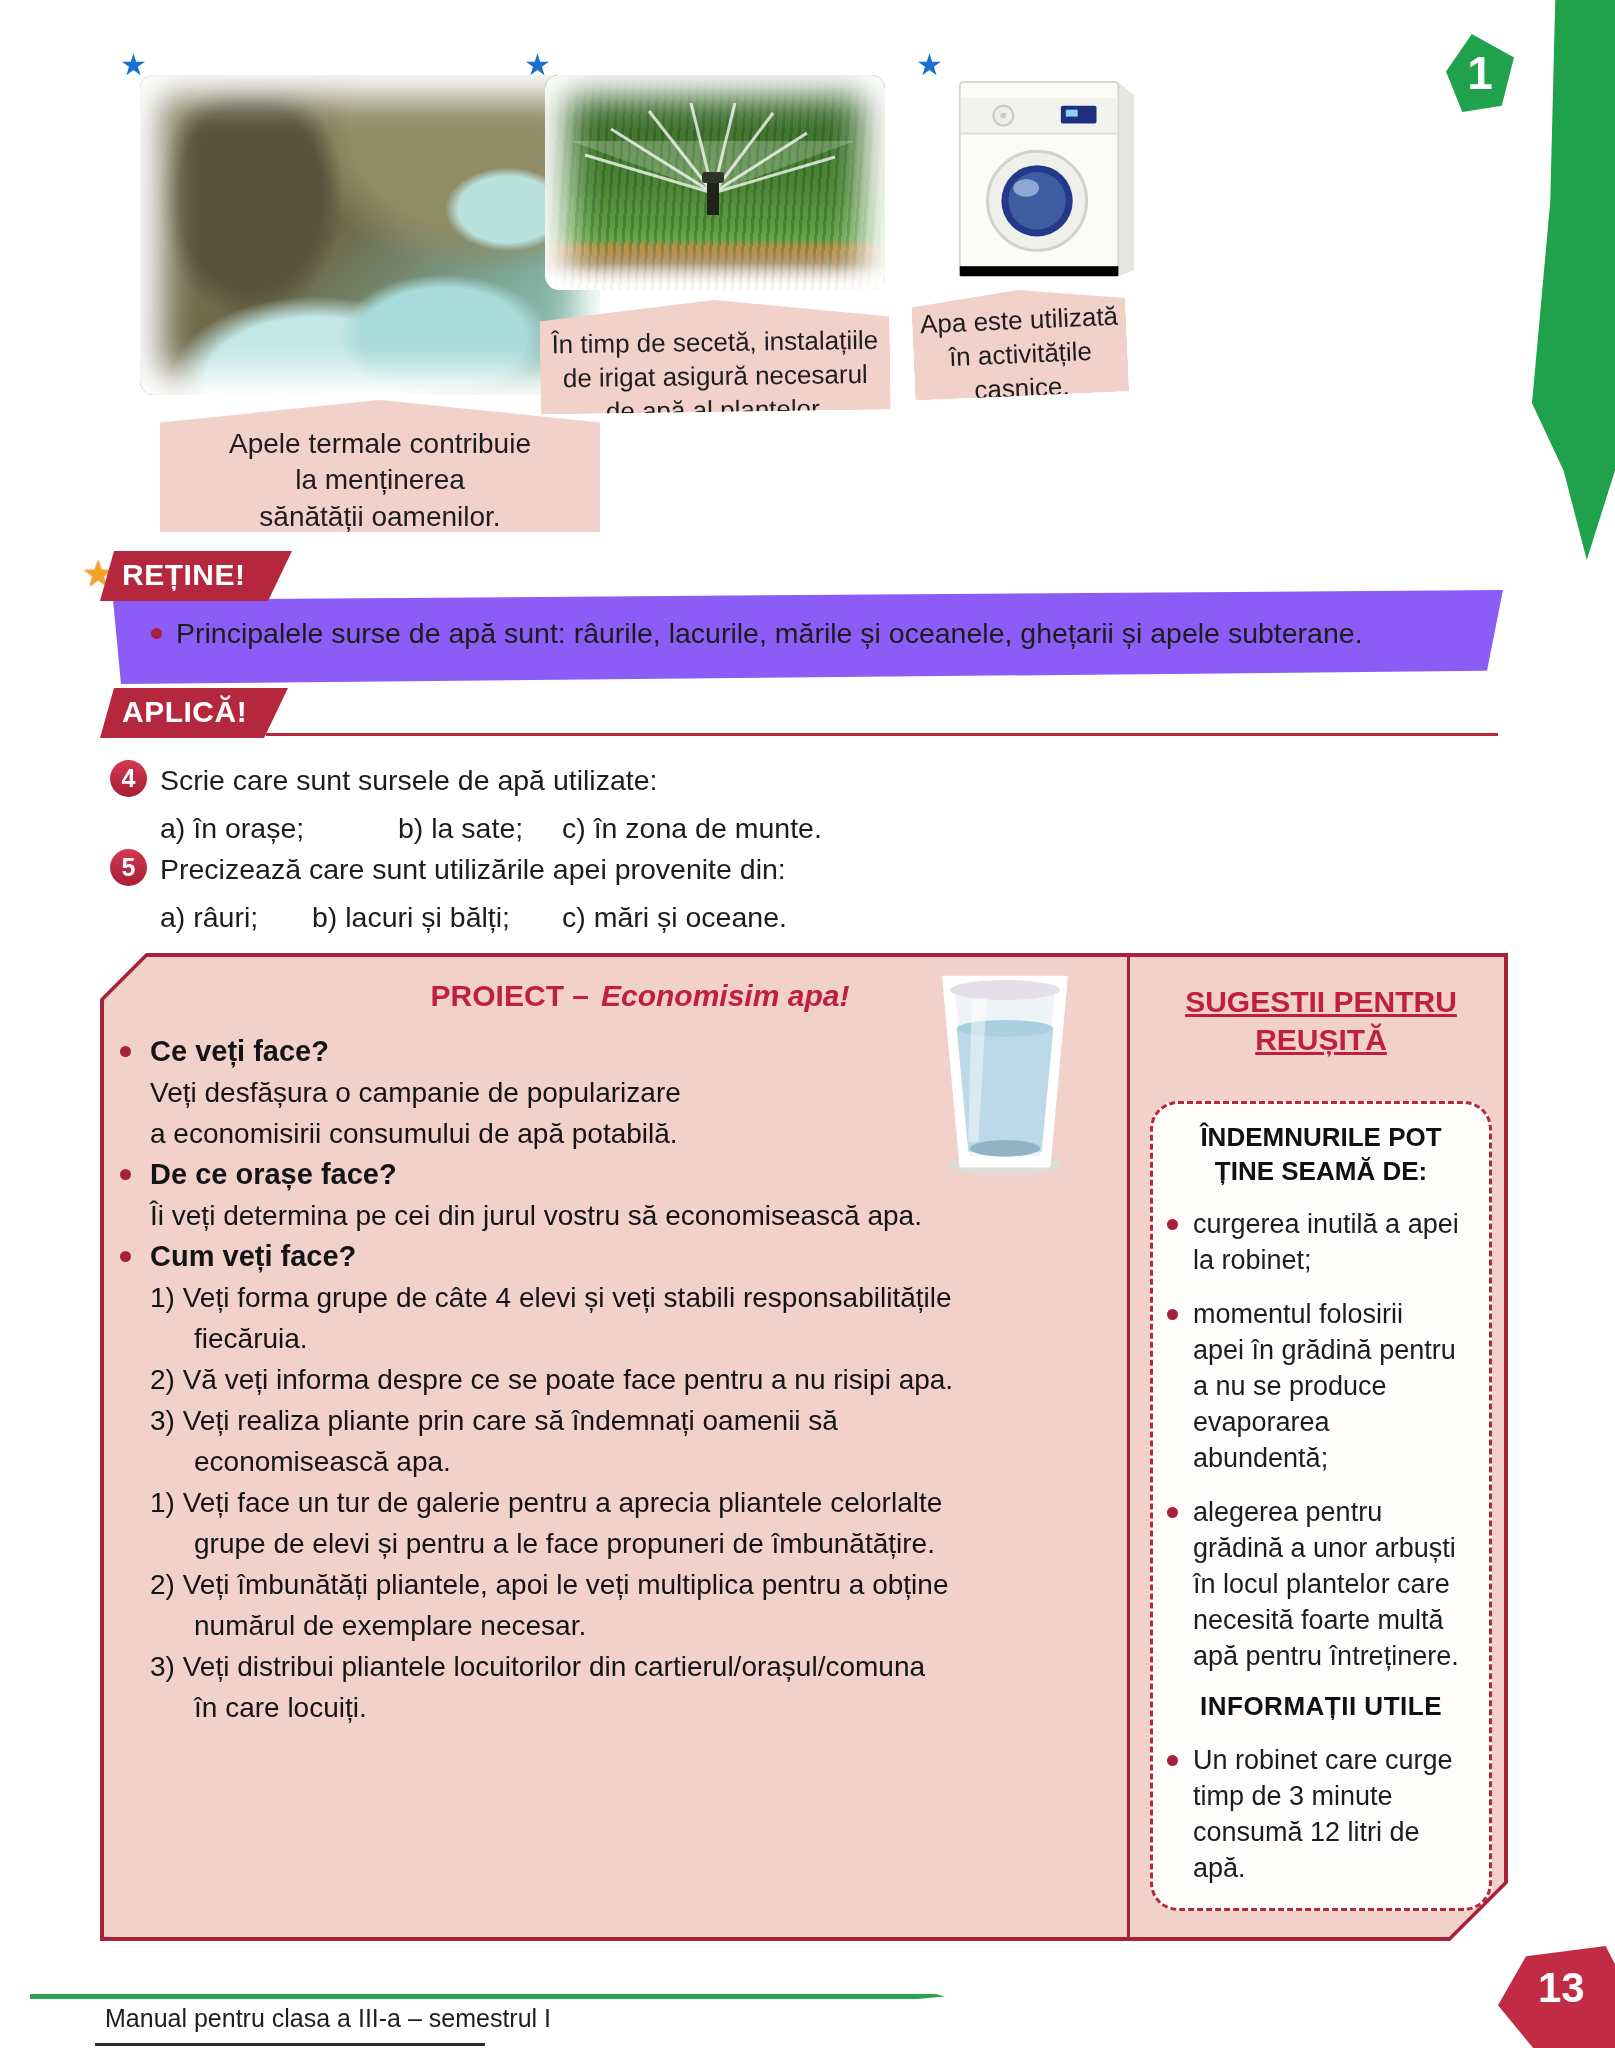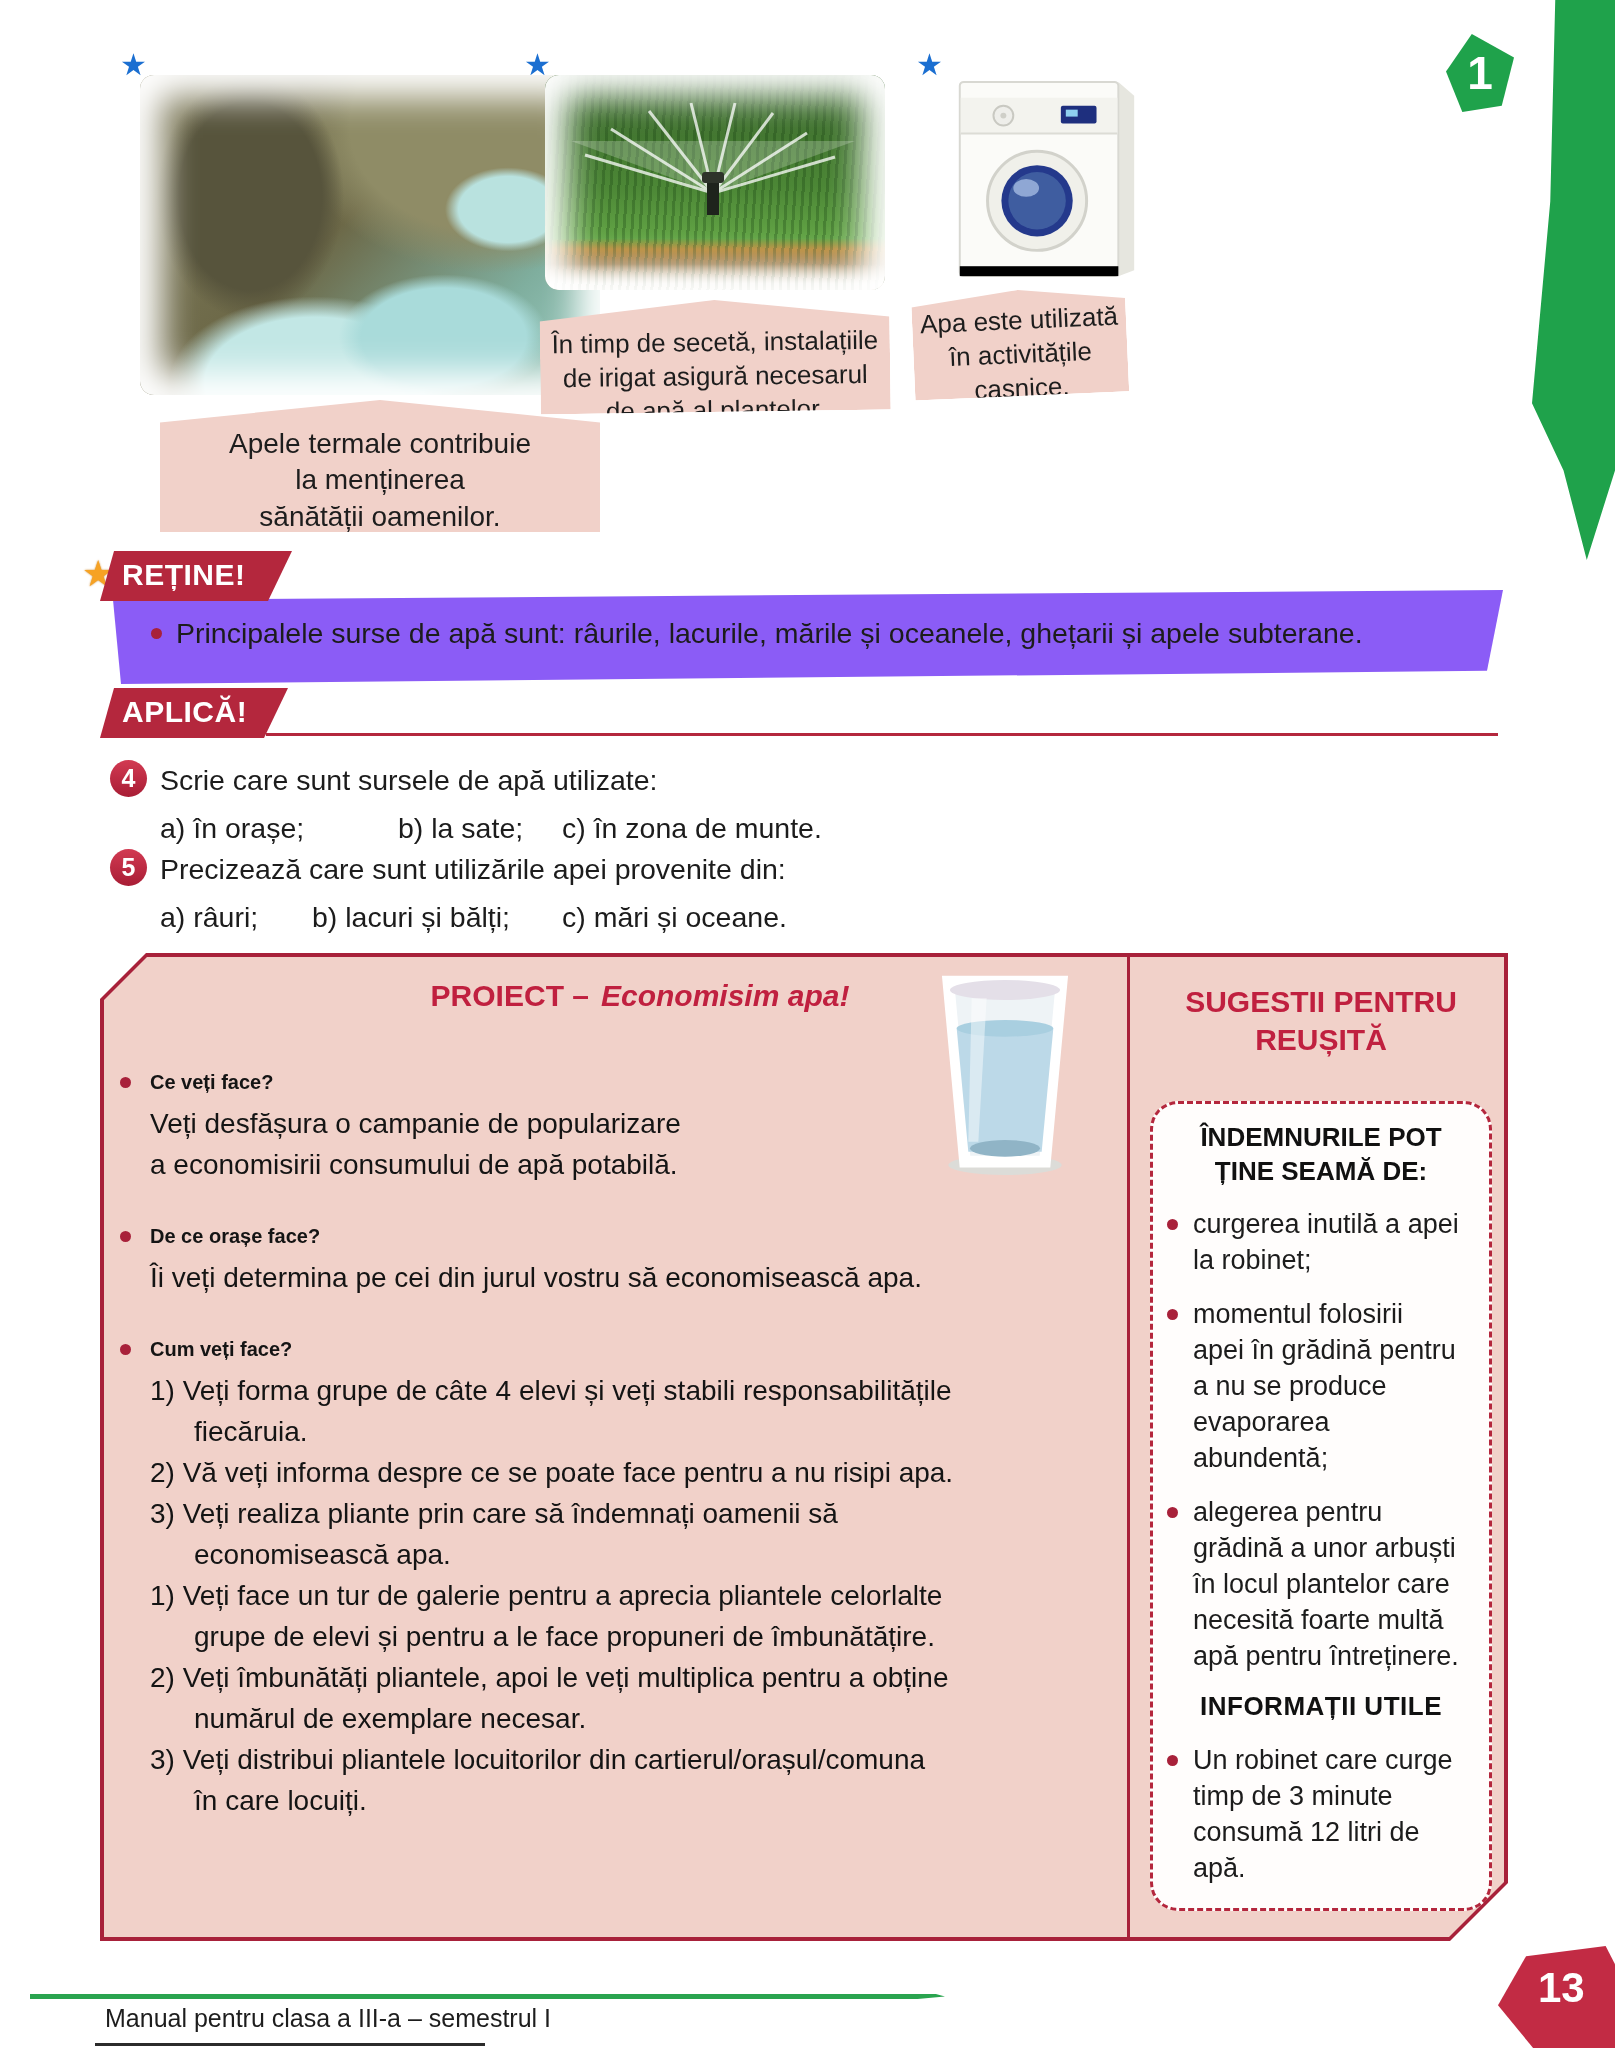--- a/index.html
+++ b/index.html
@@ -75,28 +75,28 @@
   .proj-outer { background:#a8213a;
     clip-path:polygon(46px 0, 100% 0, 100% calc(100% - 58px), calc(100% - 58px) 100%, 0 100%, 0 46px);
     filter:drop-shadow(5px 6px 0 rgba(160,160,160,.55)); }
   .proj-inner { position:absolute; left:4px; top:4px; right:4px; bottom:4px;
     background:#f1d1c9;
     clip-path:polygon(43px 0, 100% 0, 100% calc(100% - 55px), calc(100% - 55px) 100%, 0 100%, 0 43px); }
   .proj-divider { position:absolute; top:0; bottom:0; width:3px; background:#a8213a; }
   .proj-title { font-size:30px; font-weight:bold; color:#c0203f; text-align:center; }
   .proj-title .it { font-style:italic; margin-left:12px; }
   .pcontent { font-size:28px; line-height:41px; color:#141414; }
-  .ph { position:relative; padding-left:36px; font-weight:bold; font-size:20px;margin-top:31px; }
+  .ph { position:relative; padding-left:36px; font-weight:bold; font-size:29px; }
   .ph .dot { position:absolute; left:6px; top:15px; }
   .pp { padding-left:36px; }
   .pnum { margin-left:36px; padding-left:44px; text-indent:-44px; }
 
   
   .sug-title { font-size:30px; font-weight:bold; color:#c0203f; text-align:center;
-    line-height:1.25; }
+    line-height:1.25;text-decoration:underline; }
   .dash-box { background:#fffdfc; border:3px dashed #b4273d; border-radius:28px;
     padding:16px 10px 0 10px; font-size:27px; line-height:36px; }
   .dash-head { font-weight:bold; text-align:center; font-size:26px; line-height:34px;
     color:#111; }
   .ditem { position:relative; padding-left:30px; margin-top:18px; }
   .ditem .dot { position:absolute; left:4px; top:13px; }
   .info-head { font-weight:bold; text-align:center; font-size:26px; margin-top:14px;
     letter-spacing:.5px; color:#111; }
 
   

